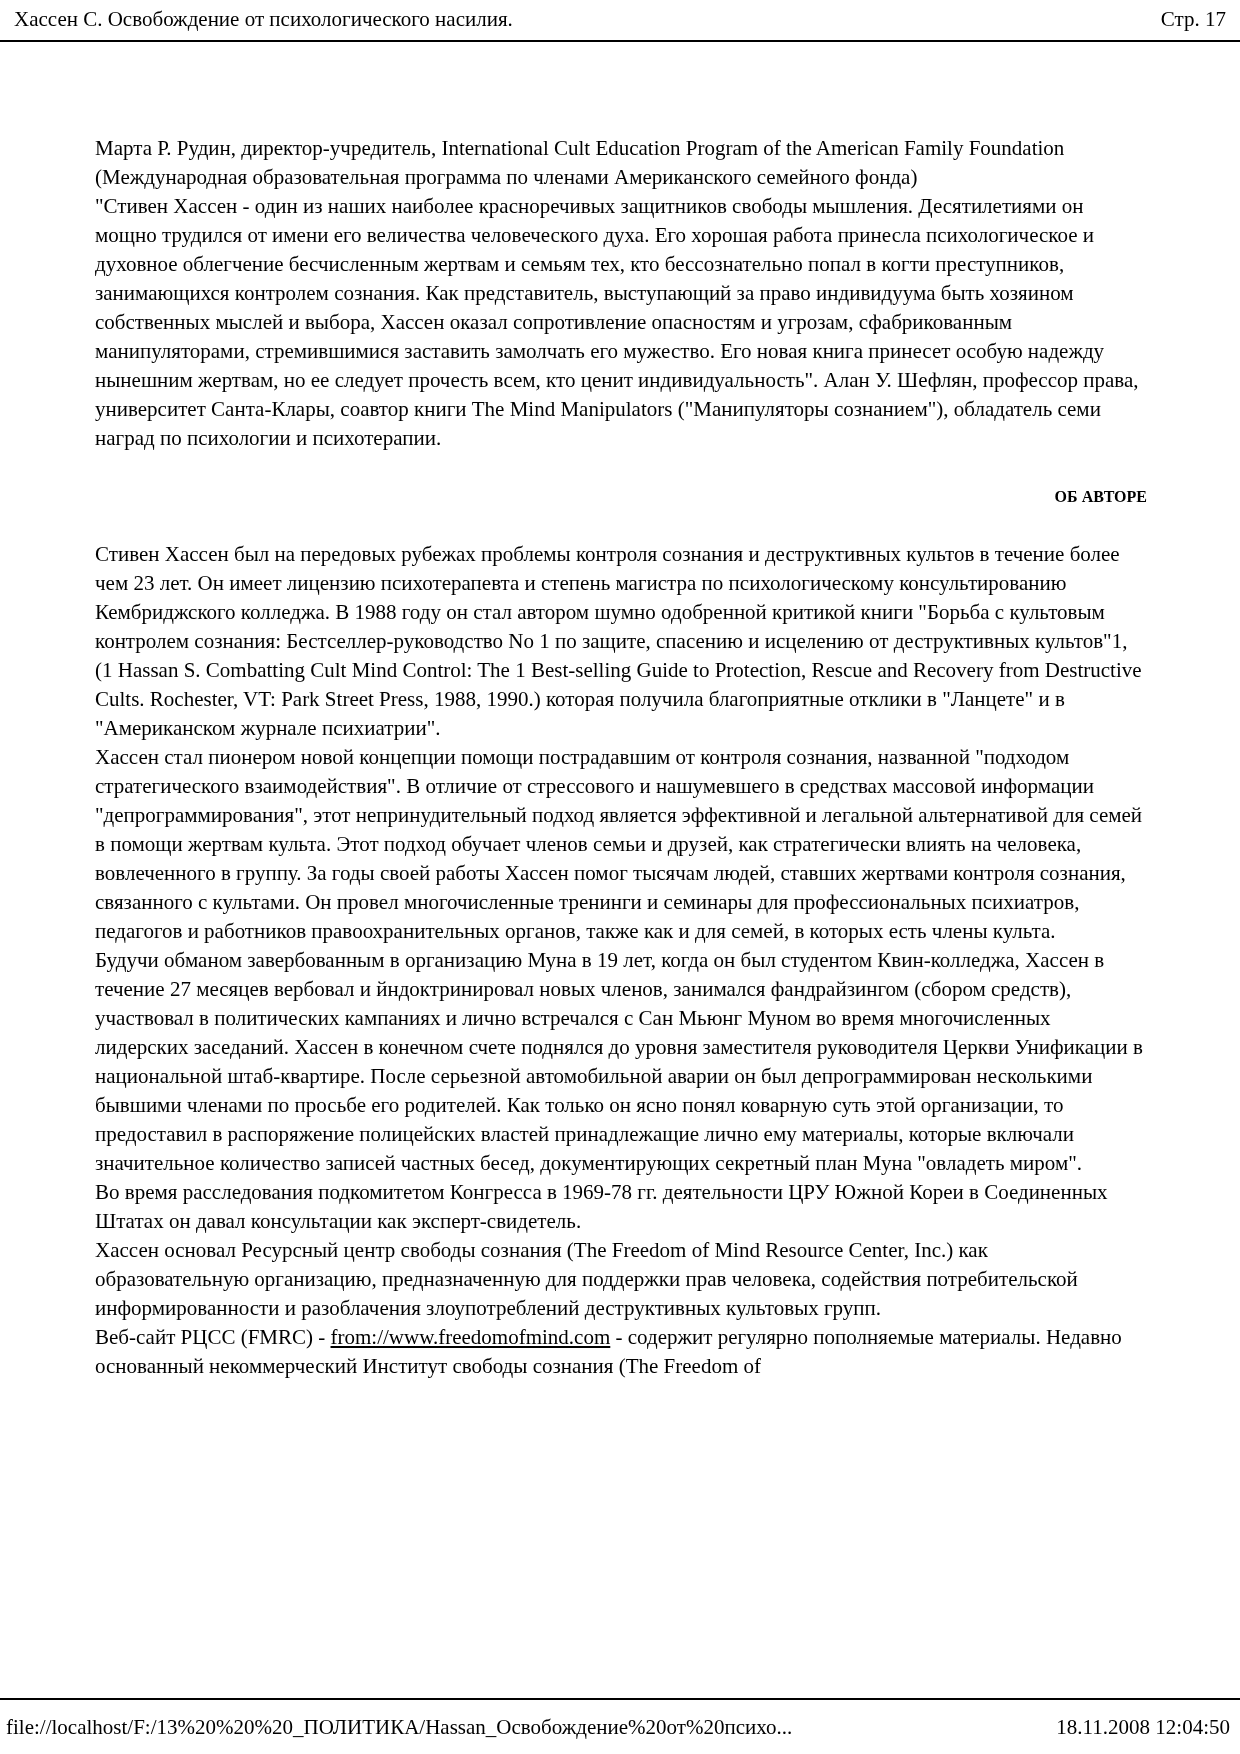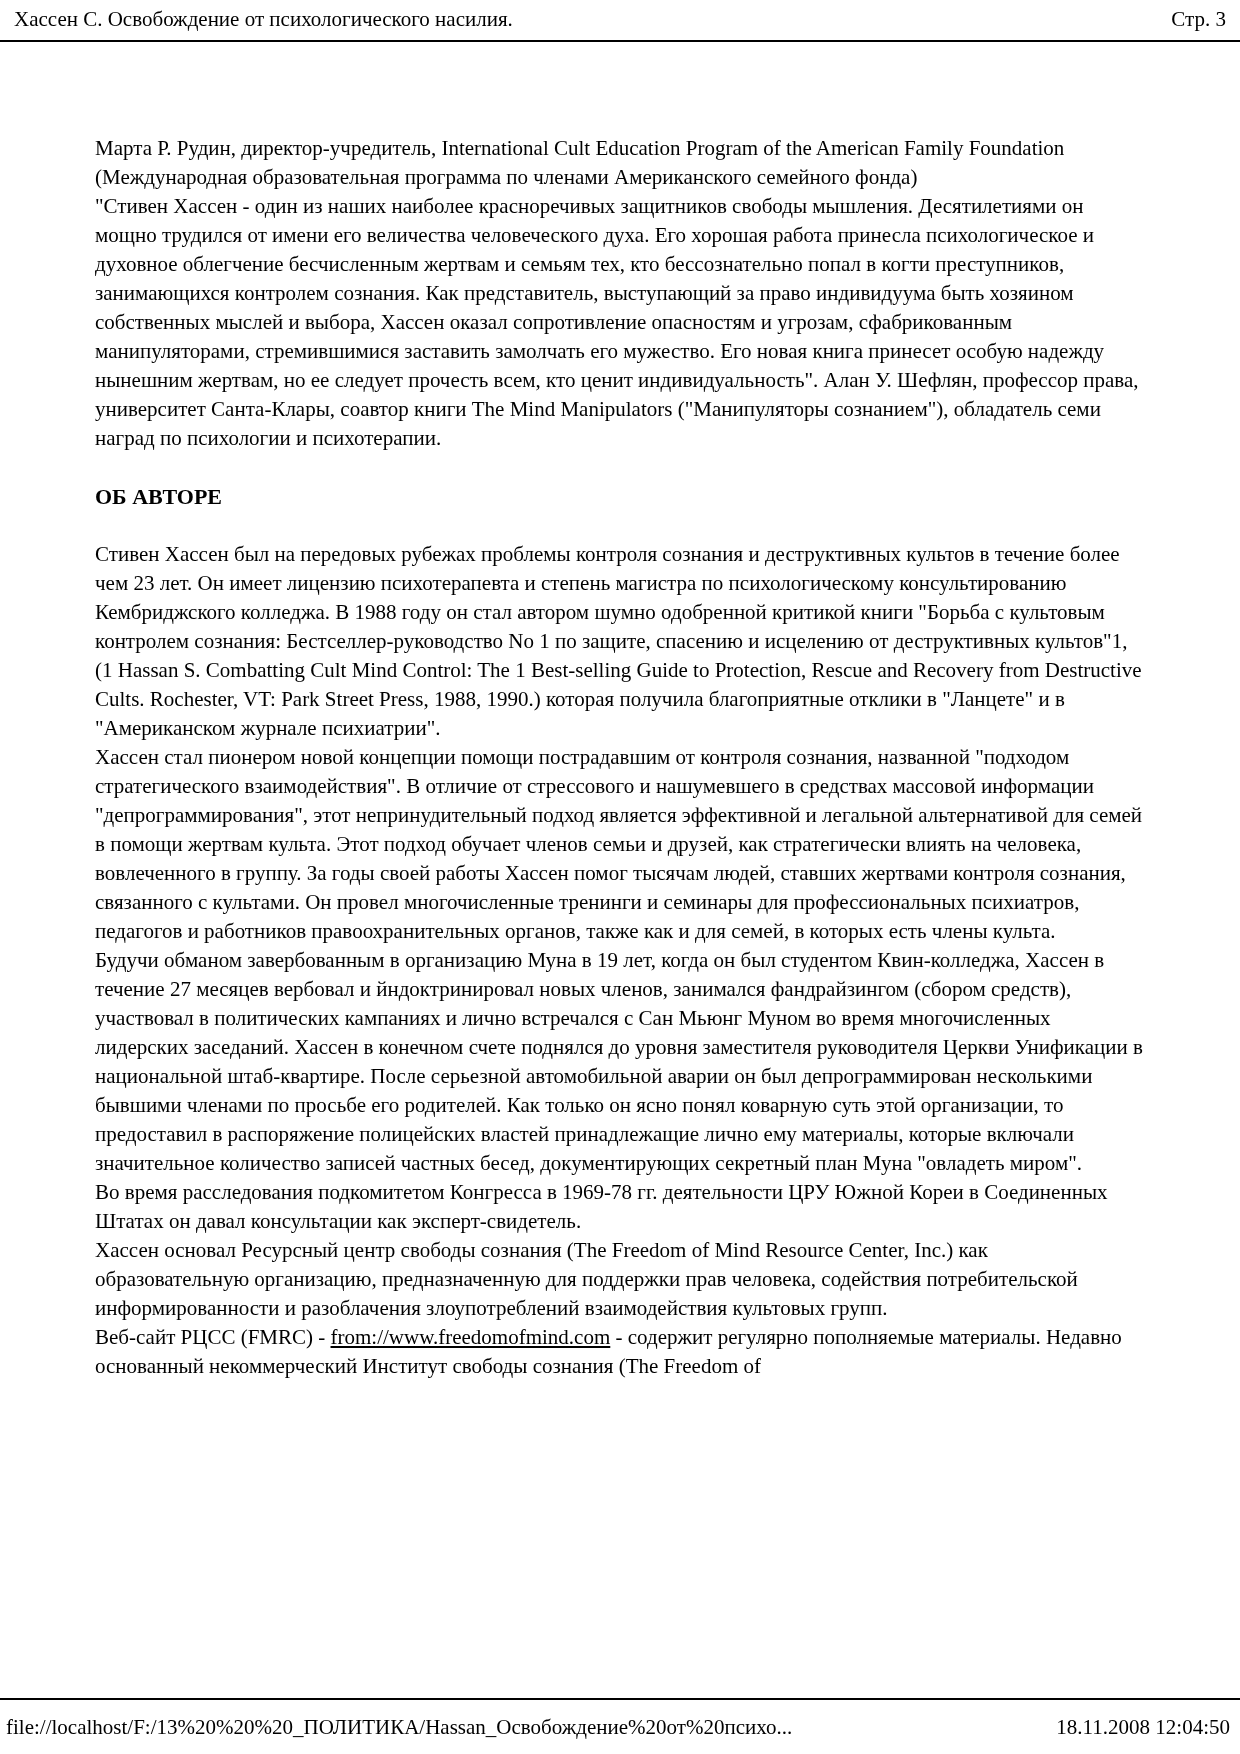--- a/index.html
+++ b/index.html
@@ -26,23 +26,23 @@
     position: absolute;
     top: 134px;
     left: 95px;
     width: 1052px;
     font-size: 21px;
     line-height: 29px;
     text-align: left;
   }
   .doc-body p { margin: 0; }
   .section-heading {
-    font-size: 22px;
+    font-size: 16px;
     font-weight: bold;
-    text-align: left;
+    text-align: right;
     margin: 29px 0 29px 0;
   }
   .doc-link {
     color: #000000;
     text-decoration: underline;
     cursor: pointer;
   }
   .print-footer {
     position: absolute;
     left: 0; right: 0; bottom: 0;
@@ -54,34 +54,34 @@
     font-size: 21px;
   }
 </style>
 </head>
 <body>
 
 <div class="page">
 
   <div class="print-header">
     <span>Хассен С. Освобождение от психологического насилия.</span>
-    <span>Стр. 3</span>
+    <span>Стр. 17</span>
   </div>
 
   <div class="doc-body">
     <p>Марта Р. Рудин, директор-учредитель, International Cult Education Program of the American Family Foundation (Международная образовательная программа по членами Американского семейного фонда)</p>
     <p>"Стивен Хассен - один из наших наиболее красноречивых защитников свободы мышления. Десятилетиями он мощно трудился от имени его величества человеческого духа. Его хорошая работа принесла психологическое и духовное облегчение бесчисленным жертвам и семьям тех, кто бессознательно попал в когти преступников, занимающихся контролем сознания. Как представитель, выступающий за право индивидуума быть хозяином собственных мыслей и выбора, Хассен оказал сопротивление опасностям и угрозам, сфабрикованным манипуляторами, стремившимися заставить замолчать его мужество. Его новая книга принесет особую надежду нынешним жертвам, но ее следует прочесть всем, кто ценит индивидуальность". Алан У. Шефлян, профессор права, университет Санта-Клары, соавтор книги The Mind Manipulators ("Манипуляторы сознанием"), обладатель семи наград по психологии и психотерапии.</p>
 
     <h2 class="section-heading">ОБ АВТОРЕ</h2>
 
     <p>Стивен Хассен был на передовых рубежах проблемы контроля сознания и деструктивных культов в течение более чем 23 лет. Он имеет лицензию психотерапевта и степень магистра по психологическому консультированию Кембриджского колледжа. В 1988 году он стал автором шумно одобренной критикой книги "Борьба с культовым контролем сознания: Бестселлер-руководство No 1 по защите, спасению и исцелению от деструктивных культов"1, (1 Hassan S. Combatting Cult Mind Control: The 1 Best-selling Guide to Protection, Rescue and Recovery from Destructive Cults. Rochester, VT: Park Street Press, 1988, 1990.) которая получила благоприятные отклики в "Ланцете" и в "Американском журнале психиатрии".</p>
     <p>Хассен стал пионером новой концепции помощи пострадавшим от контроля сознания, названной "подходом стратегического взаимодействия". В отличие от стрессового и нашумевшего в средствах массовой информации "депрограммирования", этот непринудительный подход является эффективной и легальной альтернативой для семей в помощи жертвам культа. Этот подход обучает членов семьи и друзей, как стратегически влиять на человека, вовлеченного в группу. За годы своей работы Хассен помог тысячам людей, ставших жертвами контроля сознания, связанного с культами. Он провел многочисленные тренинги и семинары для профессиональных психиатров, педагогов и работников правоохранительных органов, также как и для семей, в которых есть члены культа.</p>
     <p>Будучи обманом завербованным в организацию Муна в 19 лет, когда он был студентом Квин-колледжа, Хассен в течение 27 месяцев вербовал и йндоктринировал новых членов, занимался фандрайзингом (сбором средств), участвовал в политических кампаниях и лично встречался с Сан Мьюнг Муном во время многочисленных лидерских заседаний. Хассен в конечном счете поднялся до уровня заместителя руководителя Церкви Унификации в национальной штаб-квартире. После серьезной автомобильной аварии он был депрограммирован несколькими бывшими членами по просьбе его родителей. Как только он ясно понял коварную суть этой организации, то предоставил в распоряжение полицейских властей принадлежащие лично ему материалы, которые включали значительное количество записей частных бесед, документирующих секретный план Муна "овладеть миром".</p>
     <p>Во время расследования подкомитетом Конгресса в 1969-78 гг. деятельности ЦРУ Южной Кореи в Соединенных Штатах он давал консультации как эксперт-свидетель.</p>
-    <p>Хассен основал Ресурсный центр свободы сознания (The Freedom of Mind Resource Center, Inc.) как образовательную организацию, предназначенную для поддержки прав человека, содействия потребительской информированности и разоблачения злоупотреблений взаимодействия культовых групп.</p>
+    <p>Хассен основал Ресурсный центр свободы сознания (The Freedom of Mind Resource Center, Inc.) как образовательную организацию, предназначенную для поддержки прав человека, содействия потребительской информированности и разоблачения злоупотреблений деструктивных культовых групп.</p>
 
     <p><span>Веб-сайт РЦСС (FMRC) - </span><a class="doc-link" href="#">from://www.freedomofmind.com</a><span> - содержит регулярно пополняемые материалы. Недавно основанный некоммерческий Институт свободы сознания (The Freedom of</span></p>
   </div>
 
   <div class="print-footer">
     <span>file://localhost/F:/13%20%20%20_ПОЛИТИКА/Hassan_Освобождение%20от%20психо...</span>
     <span>18.11.2008 12:04:50</span>
   </div>
 
 </div>

